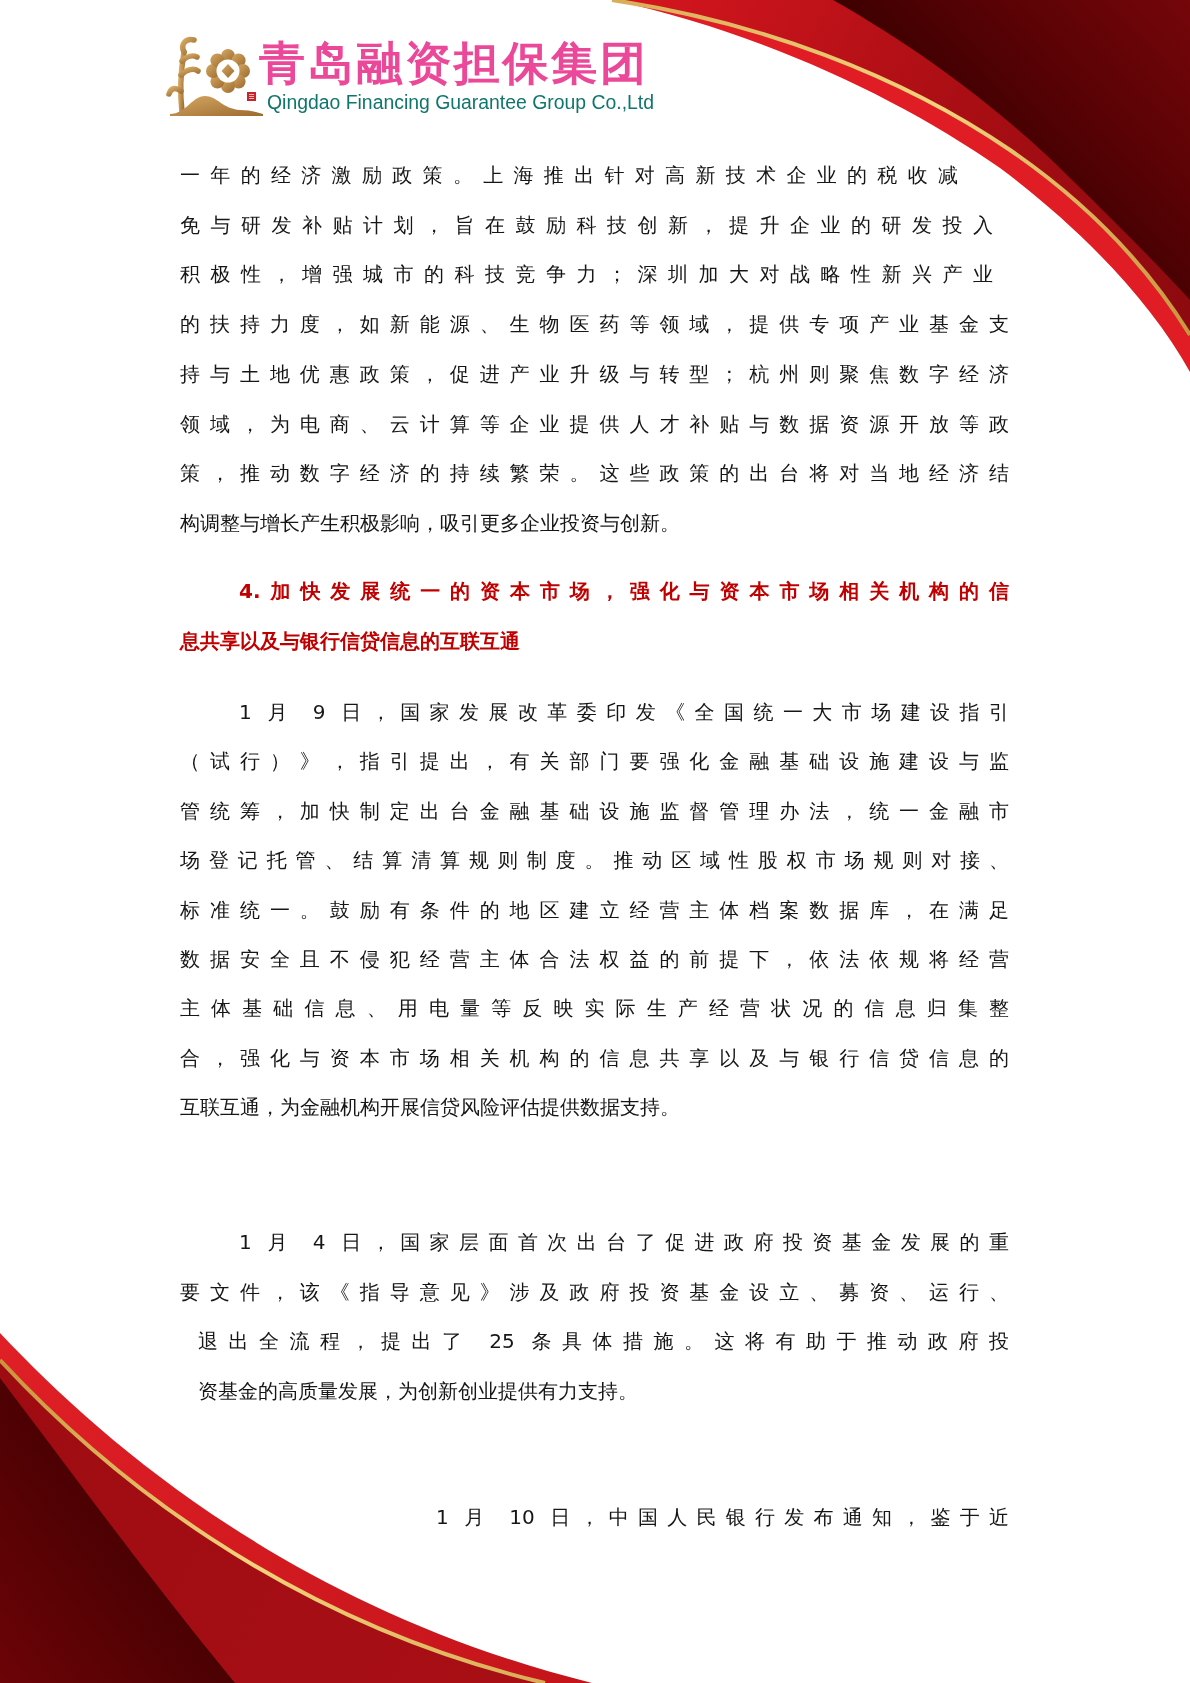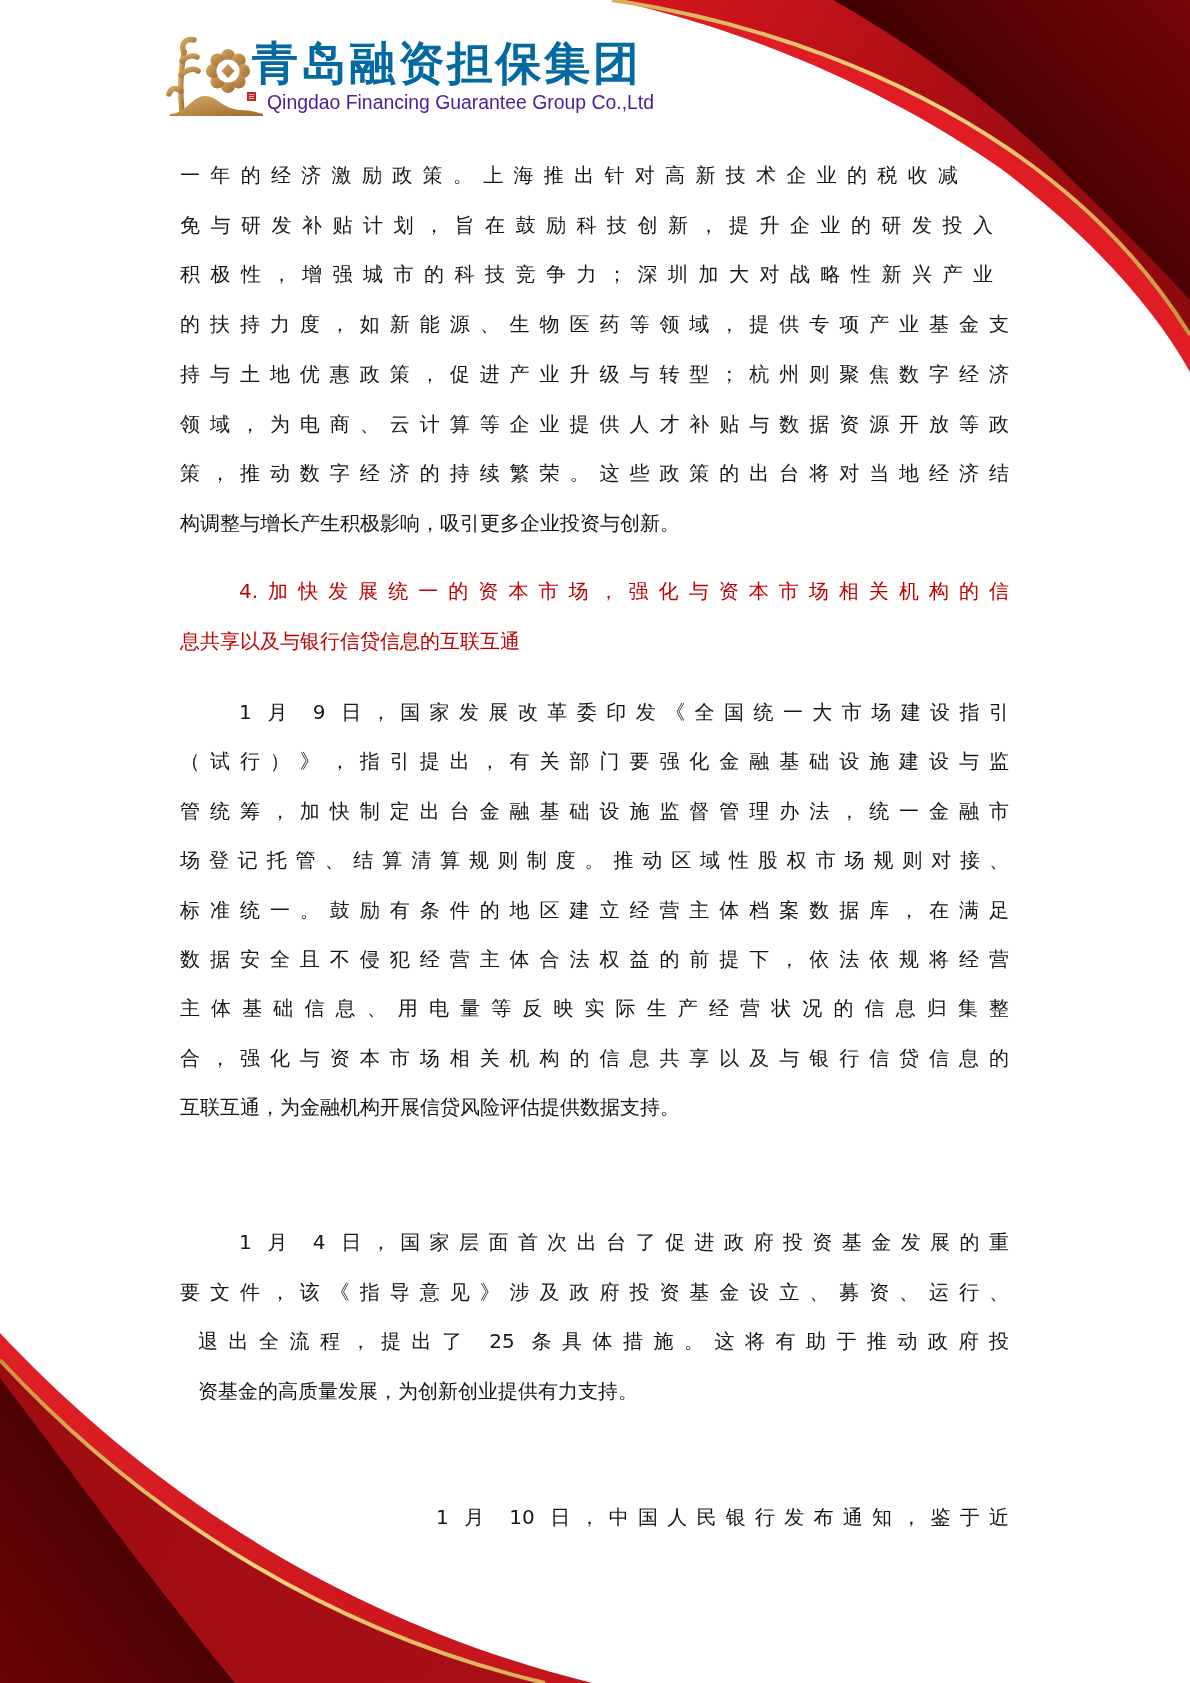--- a/index.html
+++ b/index.html
@@ -7,40 +7,40 @@
     position: relative;
     width: 1190px;
     height: 1683px;
     overflow: hidden;
     background: #ffffff;
     font-family: "DejaVu Sans", sans-serif;
   }
   .deco { position: absolute; left: 0; top: 0; }
   .logo-emblem { position: absolute; left: 150px; top: 30px; width: 115px; height: 90px; }
   .cn-name {
-    position: absolute; left: 252px; top: 37px; width: 387px;
-    font-size: 46px; line-height: 52px; font-weight: bold; color: #0369a1;
+    position: absolute; left: 259px; top: 37px; width: 387px;
+    font-size: 46px; line-height: 52px; font-weight: bold; color: #ec4899;
     text-align: justify; text-align-last: justify; text-justify: inter-character;
     font-family: "DejaVu Sans", sans-serif;
   }
   .en-name {
     position: absolute; left: 267px; top: 91px;
-    font-size: 19.4px; line-height: 22px; color: #4c1d95; white-space: nowrap;
+    font-size: 19.4px; line-height: 22px; color: #0f766e; white-space: nowrap;
     font-family: "Liberation Sans", sans-serif;
   }
   .ln {
     position: absolute;
     height: 50px;
     line-height: 50px;
     font-size: 20px;
     color: #161616;
     font-family: "DejaVu Sans", sans-serif;
   }
   .j { text-align: justify; text-align-last: justify; text-justify: inter-character; }
-  .h { color: #c00000; font-weight: normal; }
+  .h { color: #c00000; font-weight: bold; }
 </style>
 </head>
 <body>
 
 <div class="page">
 
   <svg class="deco" width="1190" height="1683" viewBox="0 0 1190 1683">
     <defs>
       <linearGradient id="trRed" x1="600" y1="0" x2="1190" y2="320" gradientUnits="userSpaceOnUse">
         <stop offset="0" stop-color="#d8161f"></stop>

